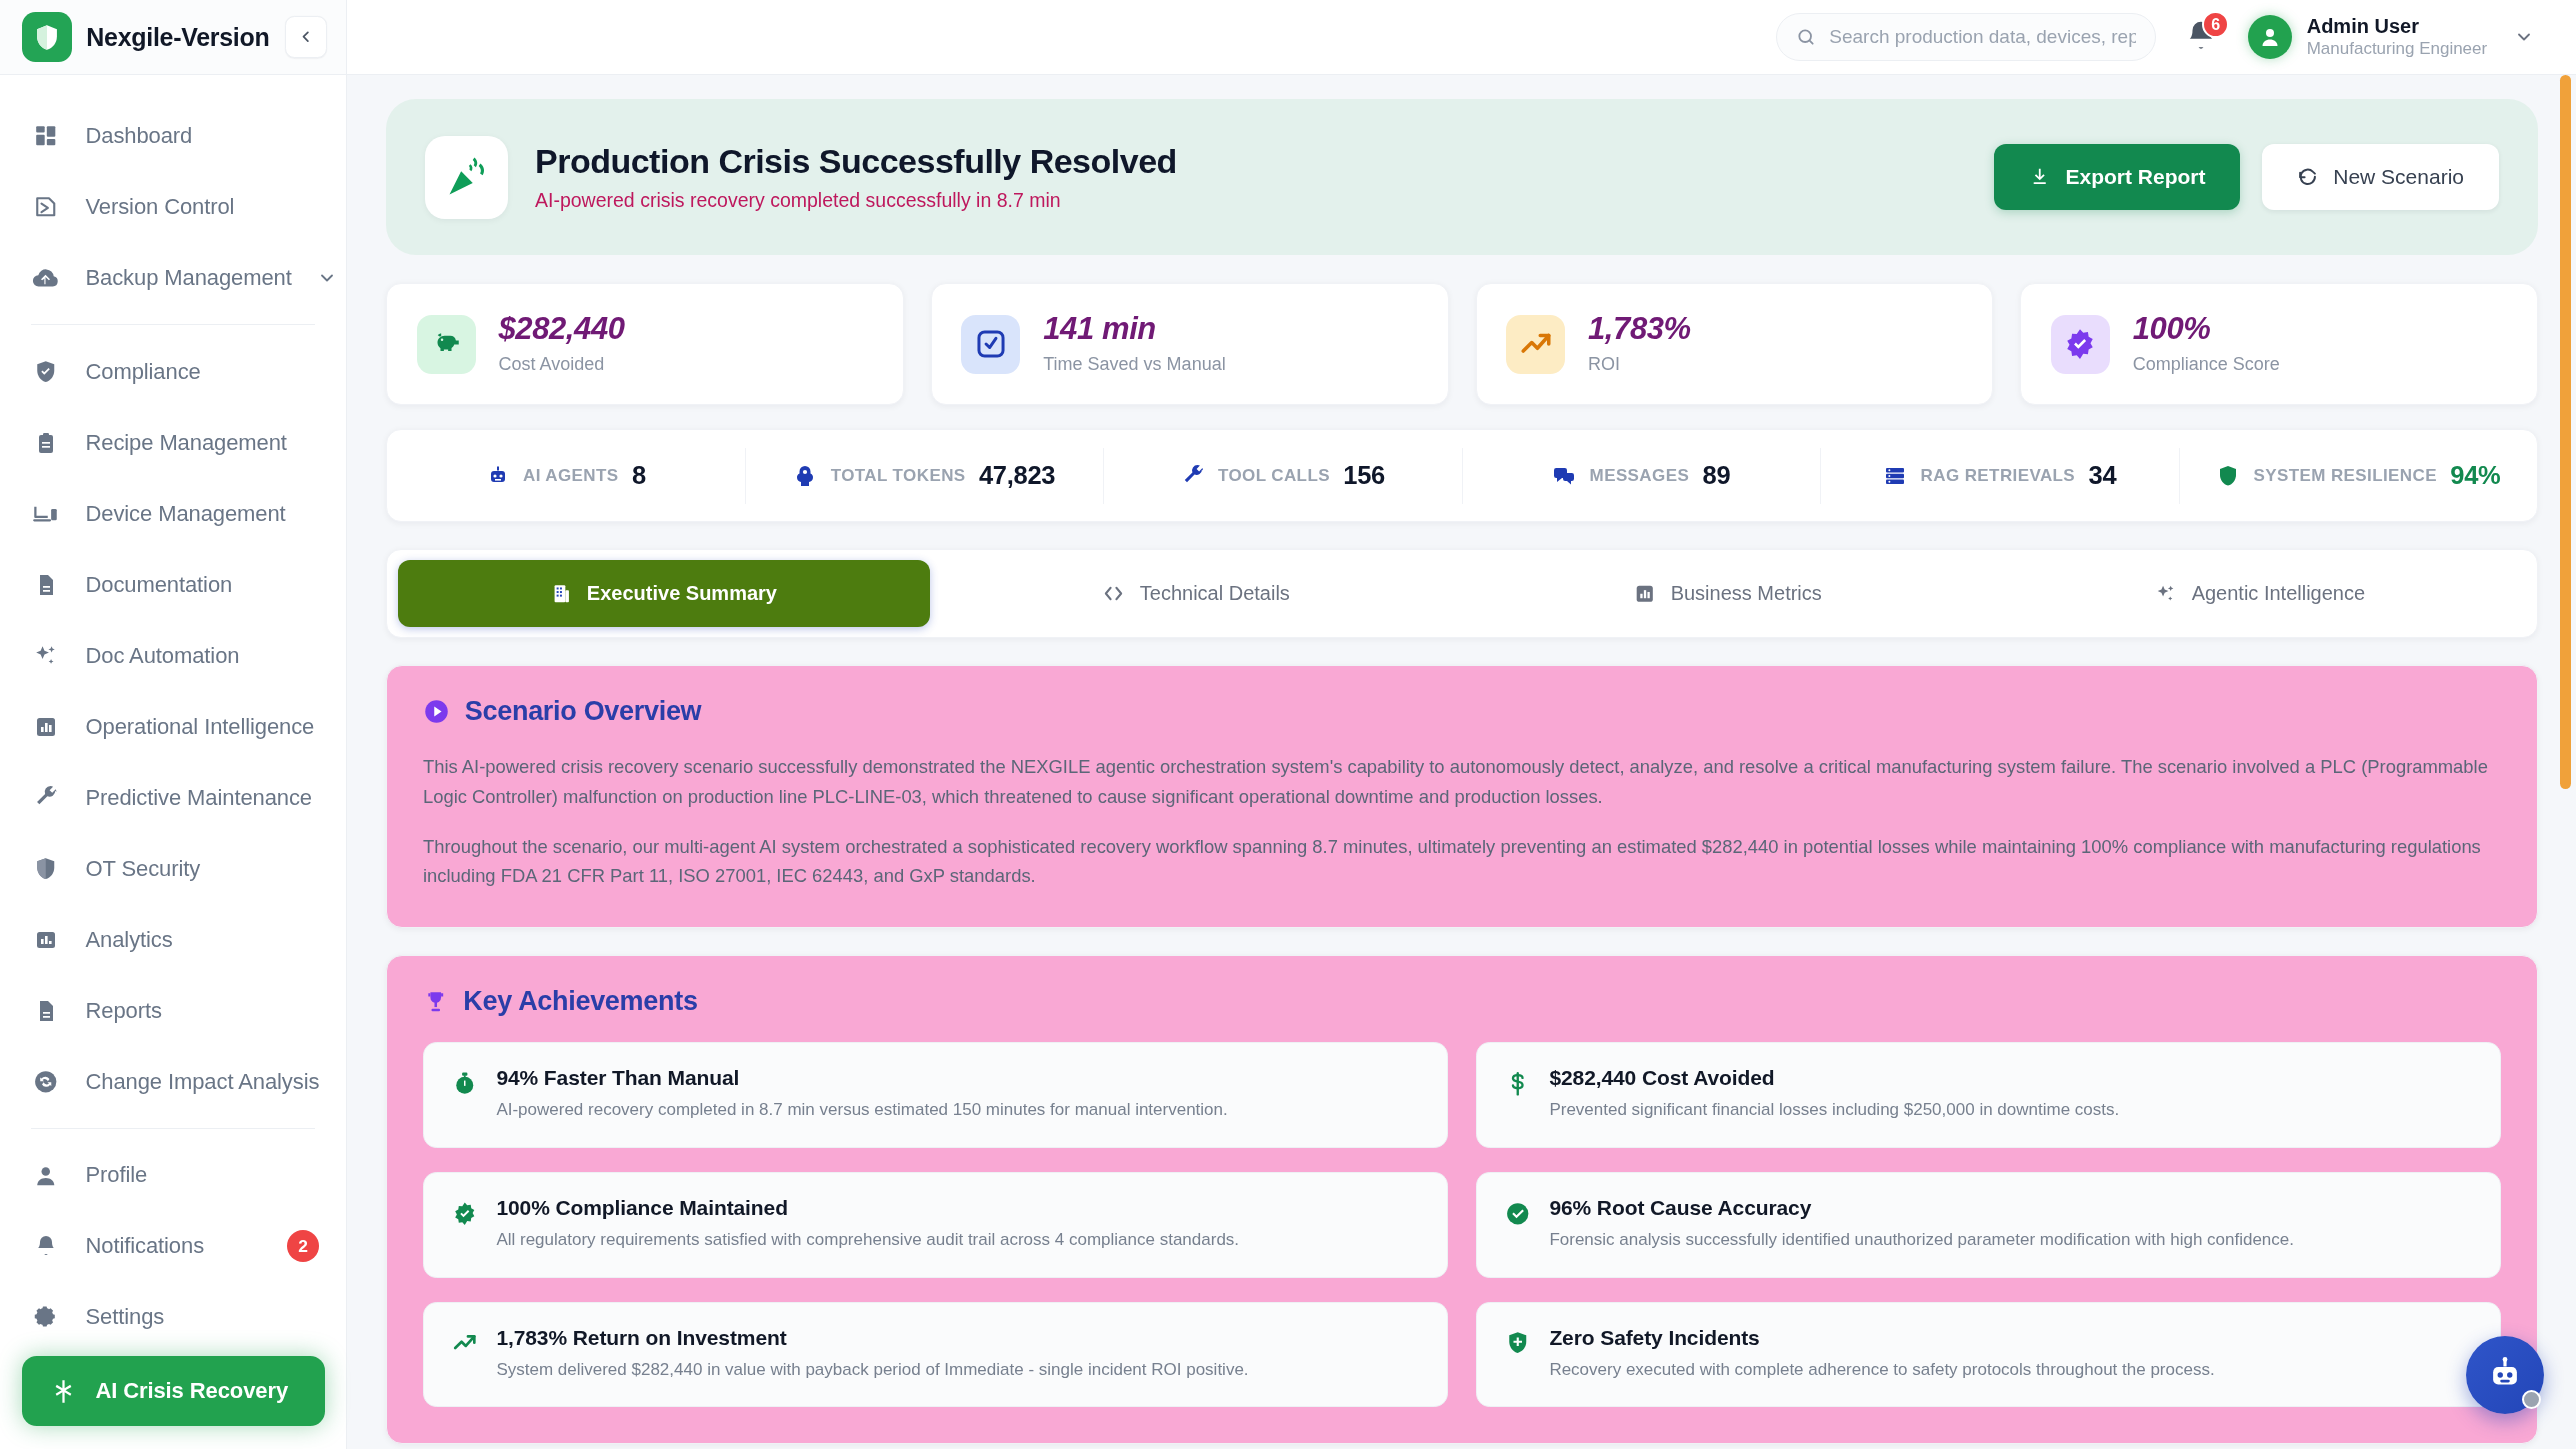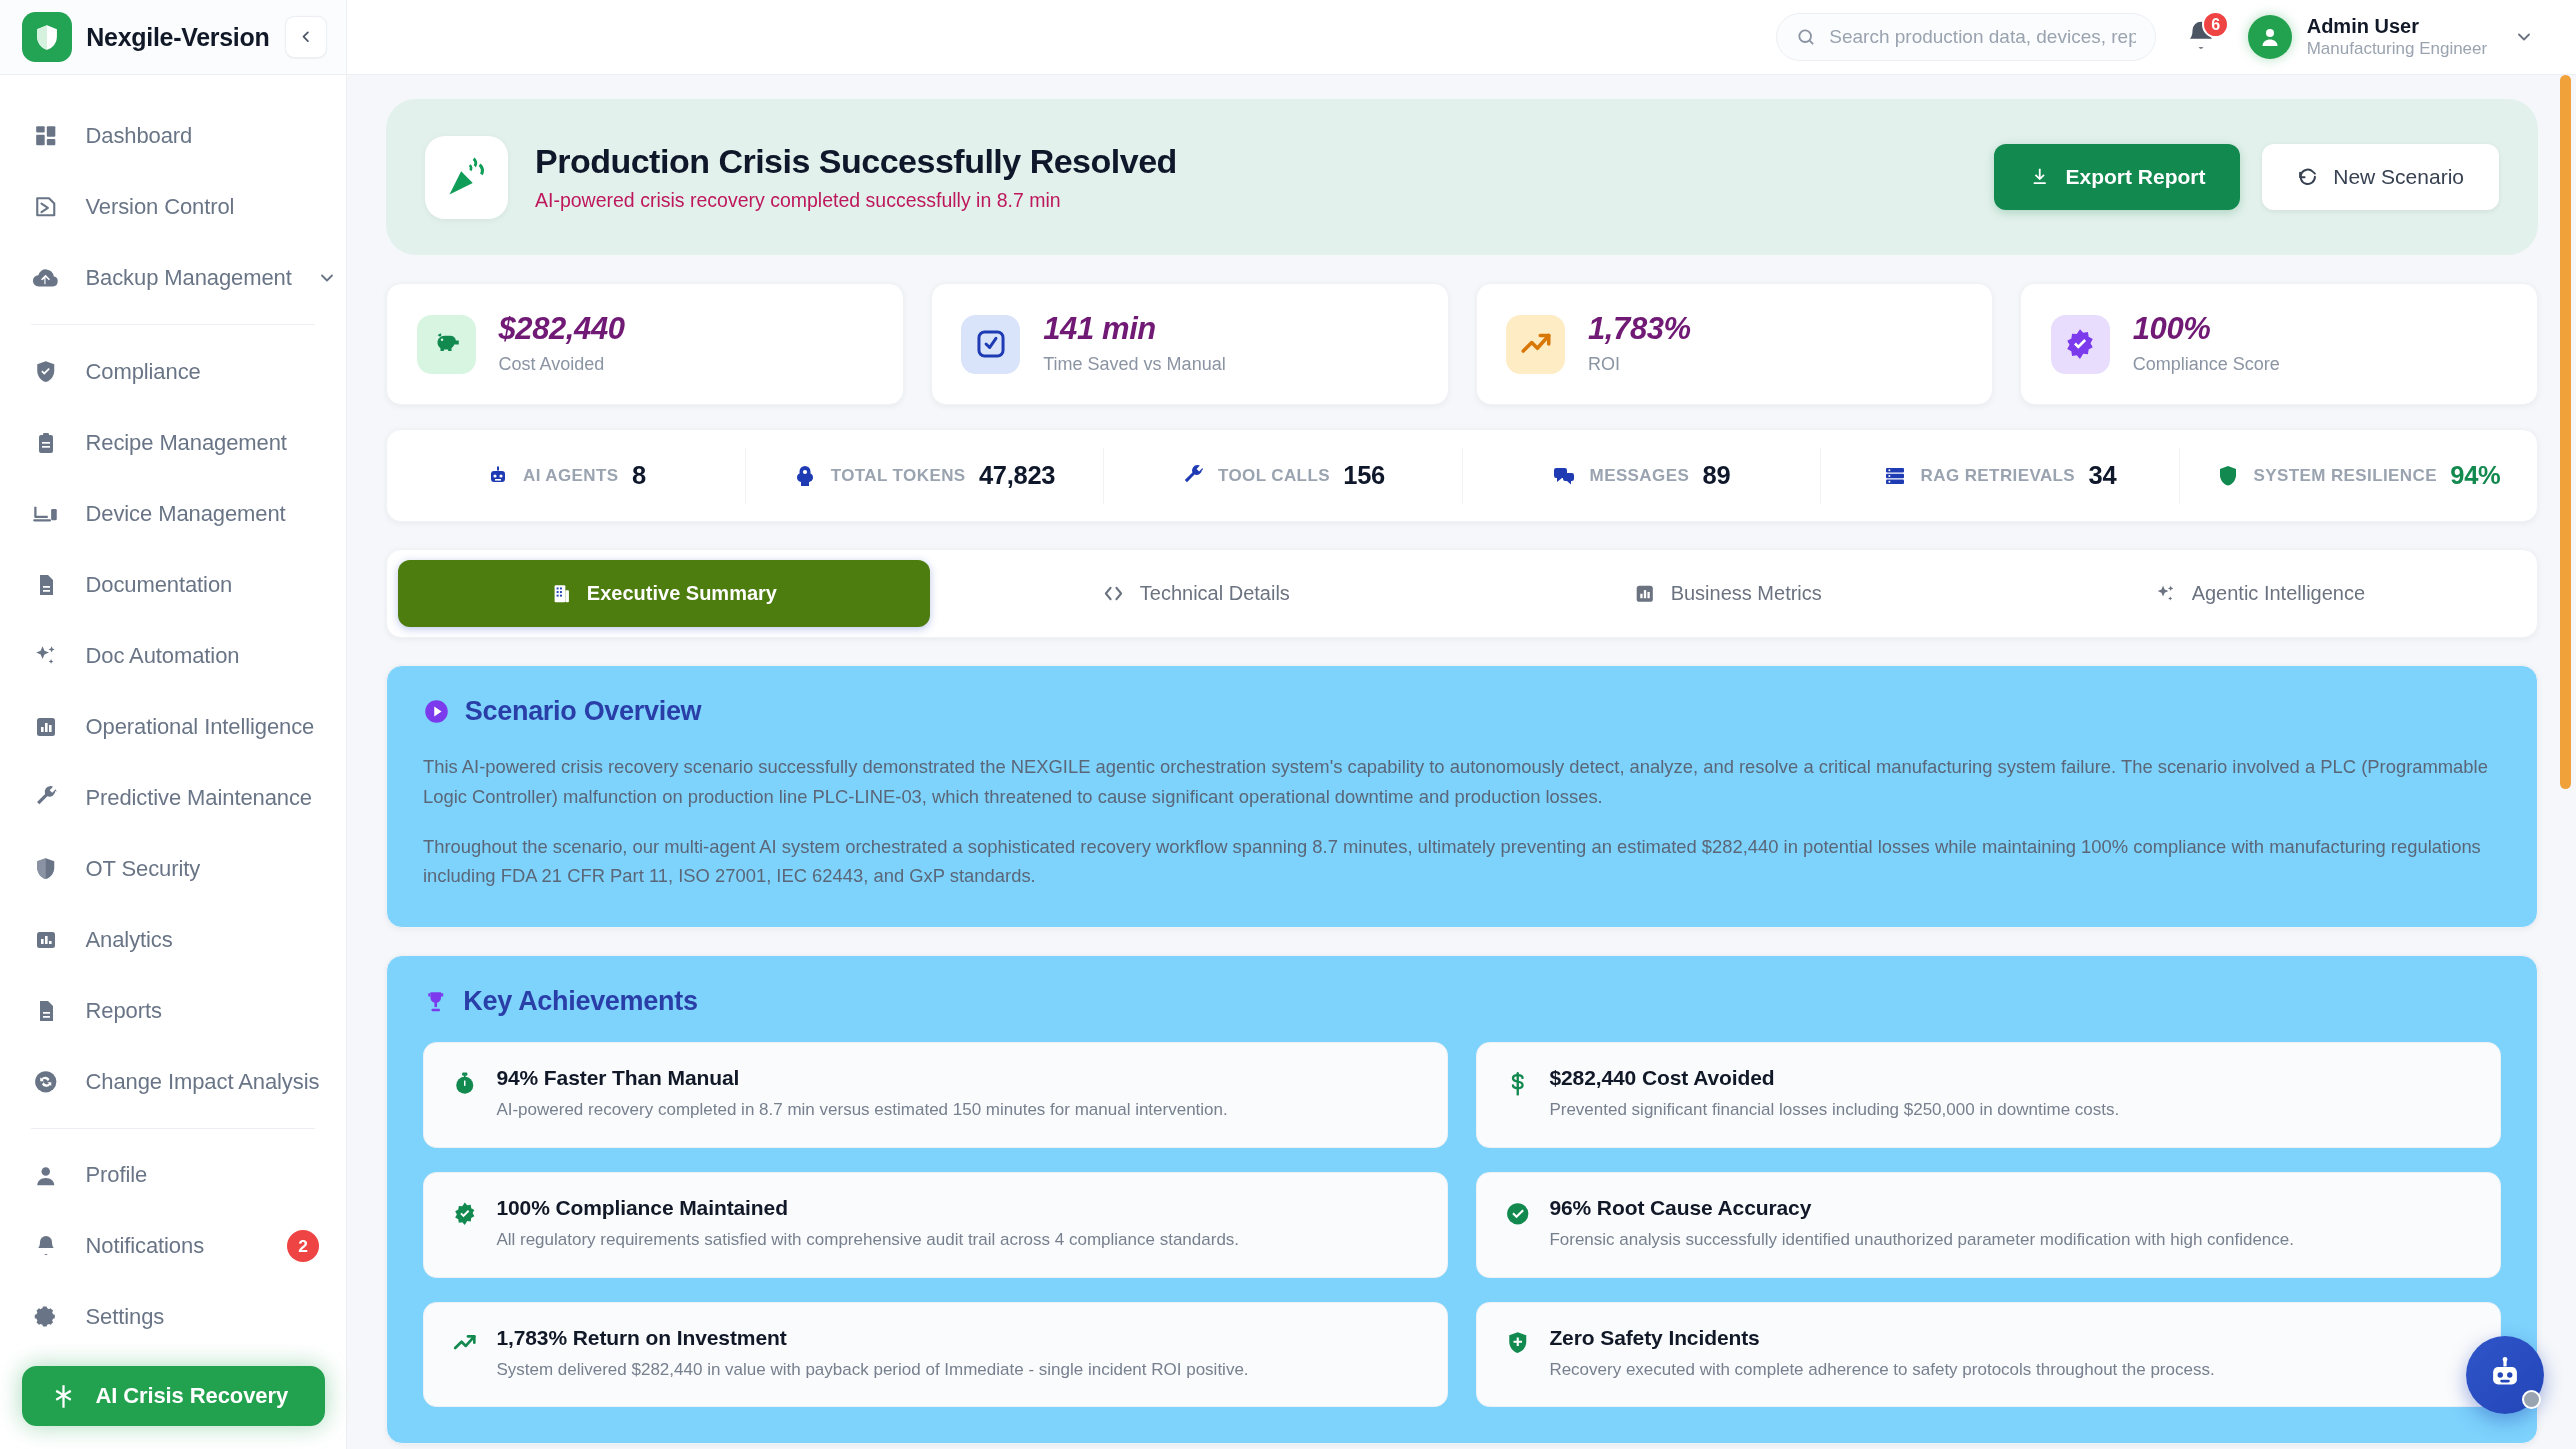--- a/index.html
+++ b/index.html
@@ -58,21 +58,21 @@
   .sb-badge {
     margin-left: auto;
     min-width: 32px; height: 32px; padding: 0 9.4px;
     border-radius: 16px; background: #ef4444; color:#fff;
     font-size: 17.4px; font-weight: 700;
     display: flex; align-items: center; justify-content: center;
   }
   .sb-divider { height: 1.3px; background: #eceff3; margin: 10.7px 31px; }
   .sb-footer { padding: 0 21.5px 23px 21.5px; }
   .sb-cta {
-    height: 60px; border-radius: 14.8px;
+    height: 70px; border-radius: 14.8px;
     background: #22a24f;
     box-shadow: 0 0 23px rgba(34,162,79,.40);
     display: flex; align-items: center; gap: 17.4px;
     padding: 0 27px; cursor: pointer;
   }
   .sb-cta .lb { color: #fff; font-size: 22px; font-weight: 700; letter-spacing: -0.1px;}
 
   
   .main { flex: 1 1 auto; height: 1449px; display: flex; flex-direction: column; min-width: 0; }
   .topbar {
@@ -179,21 +179,21 @@
   }
   .tab {
     flex: 1 1 0; height: 67px; border-radius: 12px;
     display: flex; align-items: center; justify-content: center; gap: 14.8px;
     font-size: 20px; color: #6b7280; font-weight: 500; cursor: pointer;
   }
   .tab.active { background: #4d7c0f; color: #fff; font-weight: 700; box-shadow: 0 2px 8px rgba(35,70,184,.3); }
 
   
   .panel {
-    background: #7dd3fc; border-radius: 16px; padding: 29.5px 36px 36px 36px;
+    background: #f9a8d4; border-radius: 16px; padding: 29.5px 36px 36px 36px;
     margin-bottom: 27px; box-shadow: 0 1.3px 6.7px rgba(16,24,40,.05);
     border: 0.7px solid #f0f2f6;
   }
   .panel-title { display:flex; align-items:center; gap: 14.8px; margin-bottom: 25.5px; }
   .panel-title .t { font-size: 27px; font-weight: 700; color: #2a3ea8; letter-spacing: -0.3px; }
   .para { font-size: 18.4px; line-height: 1.62; color: #5b6678; margin-bottom: 20px; }
   .para:last-child { margin-bottom: 0; }
 
   .ach-grid { display: grid; grid-template-columns: 1fr 1fr; gap: 24px 28px; }
   .ach {

